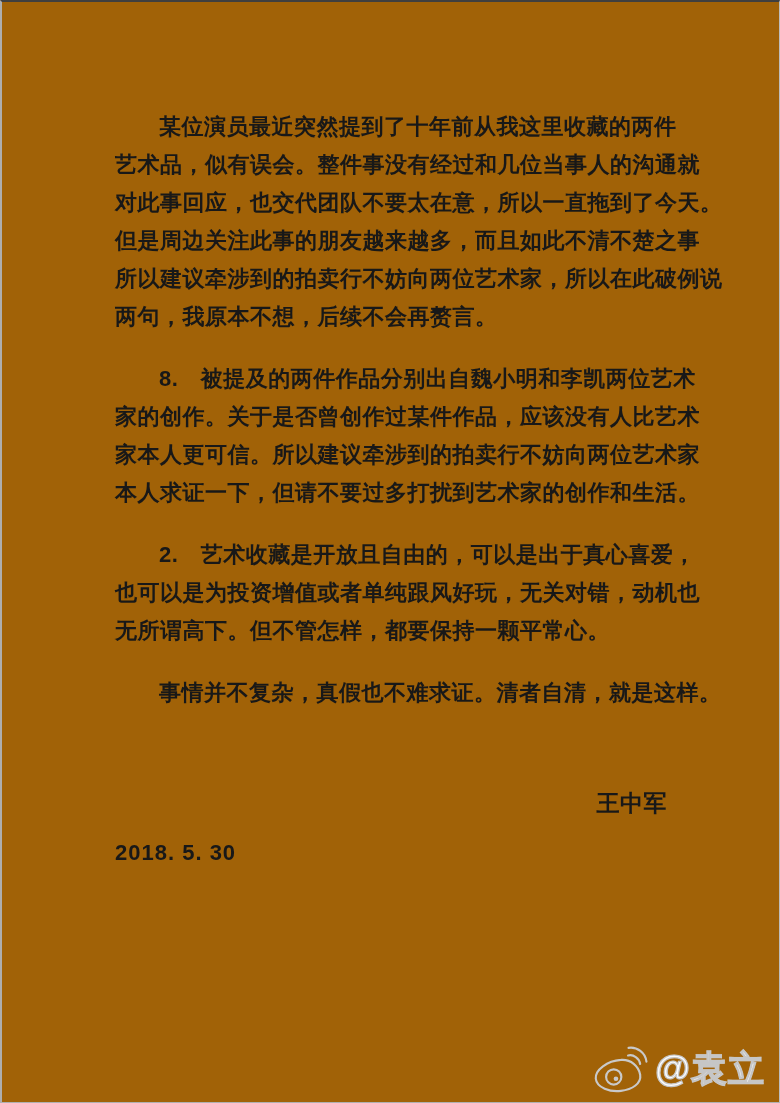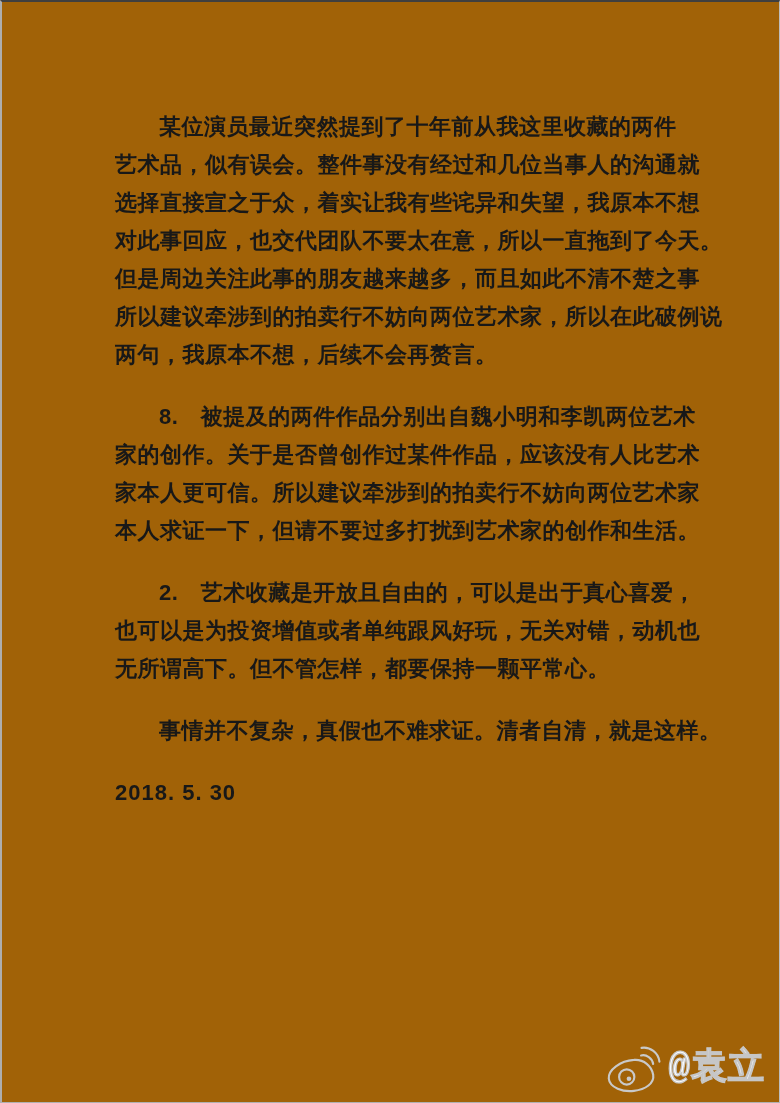--- a/index.html
+++ b/index.html
@@ -56,24 +56,23 @@
     font-size: 22px;
     line-height: 38px;
     font-weight: 600;
     letter-spacing: 1px;
   }
   .watermark {
     position: absolute;
     right: 14px;
     bottom: 8px;
     display: flex;
-    align-items: flex-start;
+    align-items: flex-end;
     gap: 6px;
     user-select: none;
-    font-family: Liberation Mono, monospace;
   }
   .watermark .wm-icon { display: block; }
   .wm-text {
     font-size: 36px;
     font-weight: 700;
     color: #fbfbfb;
     -webkit-text-stroke: 1.2px #c6c6c6;
     text-shadow: 0 0 1px #d8d8d8;
     letter-spacing: 1px;
   }
@@ -81,21 +80,20 @@
 </head>
 <body>
 
 <div class="page">
 
   <div class="doc-body">
     <div id="paragraphs">
         <div class="para">
           <div class="line first">某位演员最近突然提到了十年前从我这里收藏的两件</div>
           <div class="line">艺术品，似有误会。整件事没有经过和几位当事人的沟通就</div>
-          <div class="line">选择直接宣之于众，着实让我有些诧异和失望，我原本不想</div>
           <div class="line">对此事回应，也交代团队不要太在意，所以一直拖到了今天。</div>
           <div class="line">但是周边关注此事的朋友越来越多，而且如此不清不楚之事</div>
           <div class="line">所以建议牵涉到的拍卖行不妨向两位艺术家，所以在此破例说</div>
           <div class="line last">两句，我原本不想，后续不会再赘言。</div>
         </div>
         <div class="para">
           <div class="line first">8.　被提及的两件作品分别出自魏小明和李凯两位艺术</div>
           <div class="line">家的创作。关于是否曾创作过某件作品，应该没有人比艺术</div>
           <div class="line">家本人更可信。所以建议牵涉到的拍卖行不妨向两位艺术家</div>
           <div class="line full">本人求证一下，但请不要过多打扰到艺术家的创作和生活。</div>
@@ -103,20 +101,21 @@
         <div class="para">
           <div class="line first">2.　艺术收藏是开放且自由的，可以是出于真心喜爱，</div>
           <div class="line">也可以是为投资增值或者单纯跟风好玩，无关对错，动机也</div>
           <div class="line last">无所谓高下。但不管怎样，都要保持一颗平常心。</div>
         </div>
         <div class="para">
           <div class="line first full">事情并不复杂，真假也不难求证。清者自清，就是这样。</div>
         </div>
       </div>
 
+    <div class="signature">王中军</div>
 
     <div class="date">2018. 5. 30</div>
   </div>
 
   <div class="watermark">
     <svg class="wm-icon" width="58" height="52" viewBox="0 0 64 58" aria-hidden="true">
       <g fill="none" stroke="#c9c9c9" stroke-width="2.4" stroke-linecap="round">
         <path d="M33 20 C18 21 4 31 5 41 C6 51 21 56 33 54.5 C46 53 56 46 54.5 36.5 C53 27 44 19 33 20 Z"></path>
         <circle cx="25" cy="39" r="8.5"></circle>
         <circle cx="27.5" cy="41" r="2.6" fill="#c9c9c9" stroke="none"></circle>

